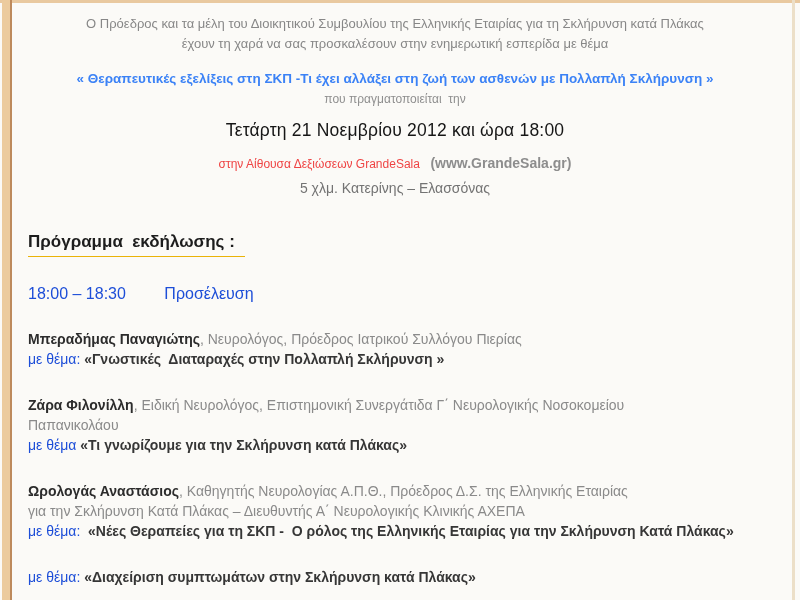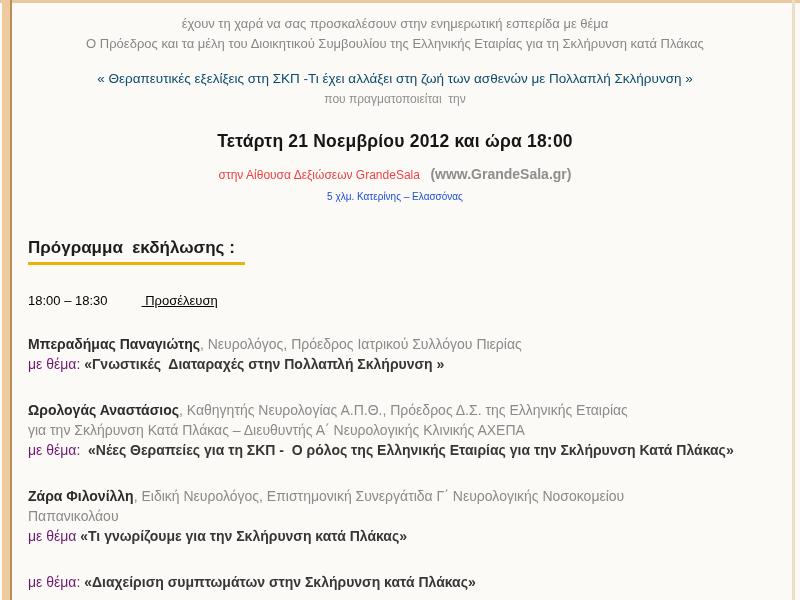--- a/index.html
+++ b/index.html
@@ -32,80 +32,80 @@
   .content {
     position: absolute; left: 28px; top: 14px; right: 38px;
   }
   .centered { text-align: center; }
   .intro-line {
     font-size: 13px; line-height: 20px; color: #878787;
     margin: 0;
   }
   .theme-title {
     margin-top: 16px;
-    font-size: 13.5px; font-weight: normal; color: #0c4a6e;
+    font-size: 13.5px; font-weight: bold; color: #3b82f6;
     line-height: 18px;
   }
   .held-on {
     margin-top: 4px;
     font-size: 12px; color: #8f8f8f;
     white-space: pre-wrap;
   }
   .event-datetime {
-    margin-top: 25px;
-    font-size: 17.5px; font-weight: bold; color: #161616;
+    margin-top: 14px;
+    font-size: 17.5px; font-weight: normal; color: #161616;
     letter-spacing: 0.2px;
   }
   .venue-line { margin-top: 13px; }
   .venue-name {
     font-size: 12px; font-weight: normal; color: #ef4444;
   }
   .venue-site {
     font-size: 14px; font-weight: bold; color: #8d8d8d;
     margin-left: 6px;
   }
   .venue-location {
     margin-top: 8px;
-    font-size: 10px; color: #1d4ed8;
+    font-size: 14px; color: #737373;
   }
   .program-heading {
     display: inline-block;
     margin-top: 36px;
     font-size: 17px; font-weight: bold; color: #1d1d1d;
-    border-bottom: 3px solid #eab308;
+    border-bottom: 1px solid #eab308;
     padding-bottom: 4px; padding-right: 10px;
     white-space: pre;
   }
   .schedule-row {
     margin-top: 28px;
-    font-size: 13px; color: #000000; text-decoration: underline;
+    font-size: 16px; color: #1d4ed8;
   }
   .schedule-time { display: inline-block; margin-right: 34px; }
   .speaker {
     margin-top: 26px;
     font-size: 14px; line-height: 20px;
   }
   .speaker-name { font-weight: bold; color: #2c2c2c; }
   .speaker-creds { color: #8a8a8a; }
-  .speaker-topic-prefix { color: #701a75; white-space: pre-wrap; }
+  .speaker-topic-prefix { color: #1d4ed8; white-space: pre-wrap; }
   .speaker-topic { font-weight: bold; color: #363636; white-space: pre-wrap; text-align: right; }
 </style>
 </head>
 <body>
 
 <div class="page">
   <div class="border-top"></div>
   <div class="border-left"></div>
   <div class="border-right"></div>
 
   <div class="content">
 
     <div class="centered">
+      <p class="intro-line">Ο Πρόεδρος και τα μέλη του Διοικητικού Συμβουλίου της Ελληνικής Εταιρίας για τη Σκλήρυνση κατά Πλάκας</p>
       <p class="intro-line">έχουν τη χαρά να σας προσκαλέσουν στην ενημερωτική εσπερίδα με θέμα</p>
-      <p class="intro-line">Ο Πρόεδρος και τα μέλη του Διοικητικού Συμβουλίου της Ελληνικής Εταιρίας για τη Σκλήρυνση κατά Πλάκας</p>
       <div class="theme-title">« Θεραπευτικές εξελίξεις στη ΣΚΠ -Τι έχει αλλάξει στη ζωή των ασθενών με Πολλαπλή Σκλήρυνση »</div>
       <div class="held-on">που πραγματοποιείται  την</div>
       <div class="event-datetime">Τετάρτη 21 Νοεμβρίου 2012 και ώρα 18:00</div>
       <div class="venue-line">
         <span class="venue-name">στην Αίθουσα Δεξιώσεων GrandeSala</span>
         <span class="venue-site">(www.GrandeSala.gr)</span>
       </div>
       <div class="venue-location">5 χλμ. Κατερίνης – Ελασσόνας</div>
     </div>
 
@@ -121,35 +121,35 @@
         <div>
           <span class="speaker-name">Μπεραδήμας Παναγιώτης</span><span class="speaker-creds">, Νευρολόγος, Πρόεδρος Ιατρικού Συλλόγου Πιερίας</span>
         </div>
         <div>
           <span class="speaker-topic-prefix">με θέμα: </span><span class="speaker-topic">«Γνωστικές  Διαταραχές στην Πολλαπλή Σκλήρυνση »</span>
         </div>
       </div>
 
       <div class="speaker">
         <div>
+          <span class="speaker-name">Ζάρα Φιλονίλλη</span><span class="speaker-creds">, Ειδική Νευρολόγος, Επιστημονική Συνεργάτιδα Γ΄ Νευρολογικής Νοσοκομείου</span>
+        </div>
+        <div class="speaker-creds">Παπανικολάου</div>
+        <div>
+          <span class="speaker-topic-prefix">με θέμα </span><span class="speaker-topic">«Τι γνωρίζουμε για την Σκλήρυνση κατά Πλάκας»</span>
+        </div>
+      </div>
+
+      <div class="speaker">
+        <div>
           <span class="speaker-name">Ωρολογάς Αναστάσιος</span><span class="speaker-creds">,  Καθηγητής Νευρολογίας Α.Π.Θ.,  Πρόεδρος Δ.Σ. της Ελληνικής Εταιρίας</span>
         </div>
         <div class="speaker-creds">για την Σκλήρυνση Κατά Πλάκας – Διευθυντής Α΄ Νευρολογικής Κλινικής ΑΧΕΠΑ</div>
         <div>
           <span class="speaker-topic-prefix">με θέμα:  </span><span class="speaker-topic">«Νέες Θεραπείες για τη ΣΚΠ -  Ο ρόλος της Ελληνικής Εταιρίας για την Σκλήρυνση Κατά Πλάκας»</span>
-        </div>
-      </div>
-
-      <div class="speaker">
-        <div>
-          <span class="speaker-name">Ζάρα Φιλονίλλη</span><span class="speaker-creds">, Ειδική Νευρολόγος, Επιστημονική Συνεργάτιδα Γ΄ Νευρολογικής Νοσοκομείου</span>
-        </div>
-        <div class="speaker-creds">Παπανικολάου</div>
-        <div>
-          <span class="speaker-topic-prefix">με θέμα </span><span class="speaker-topic">«Τι γνωρίζουμε για την Σκλήρυνση κατά Πλάκας»</span>
         </div>
       </div>
 
       <div class="speaker">
         <div>
           <span class="speaker-topic-prefix">με θέμα: </span><span class="speaker-topic">«Διαχείριση συμπτωμάτων στην Σκλήρυνση κατά Πλάκας»</span>
         </div>
       </div>
     </div>
 

